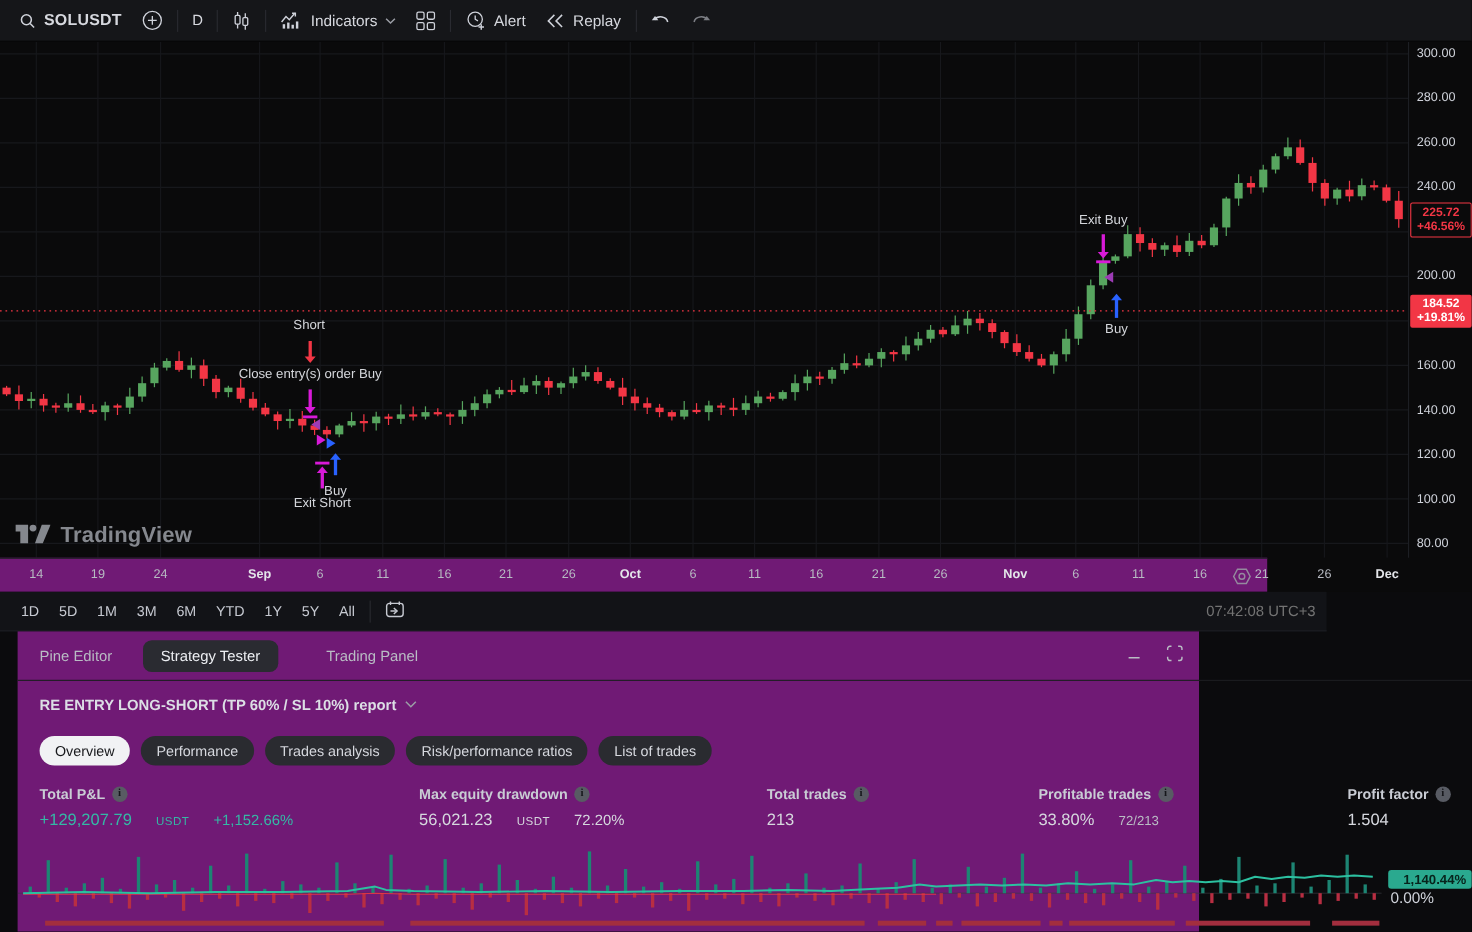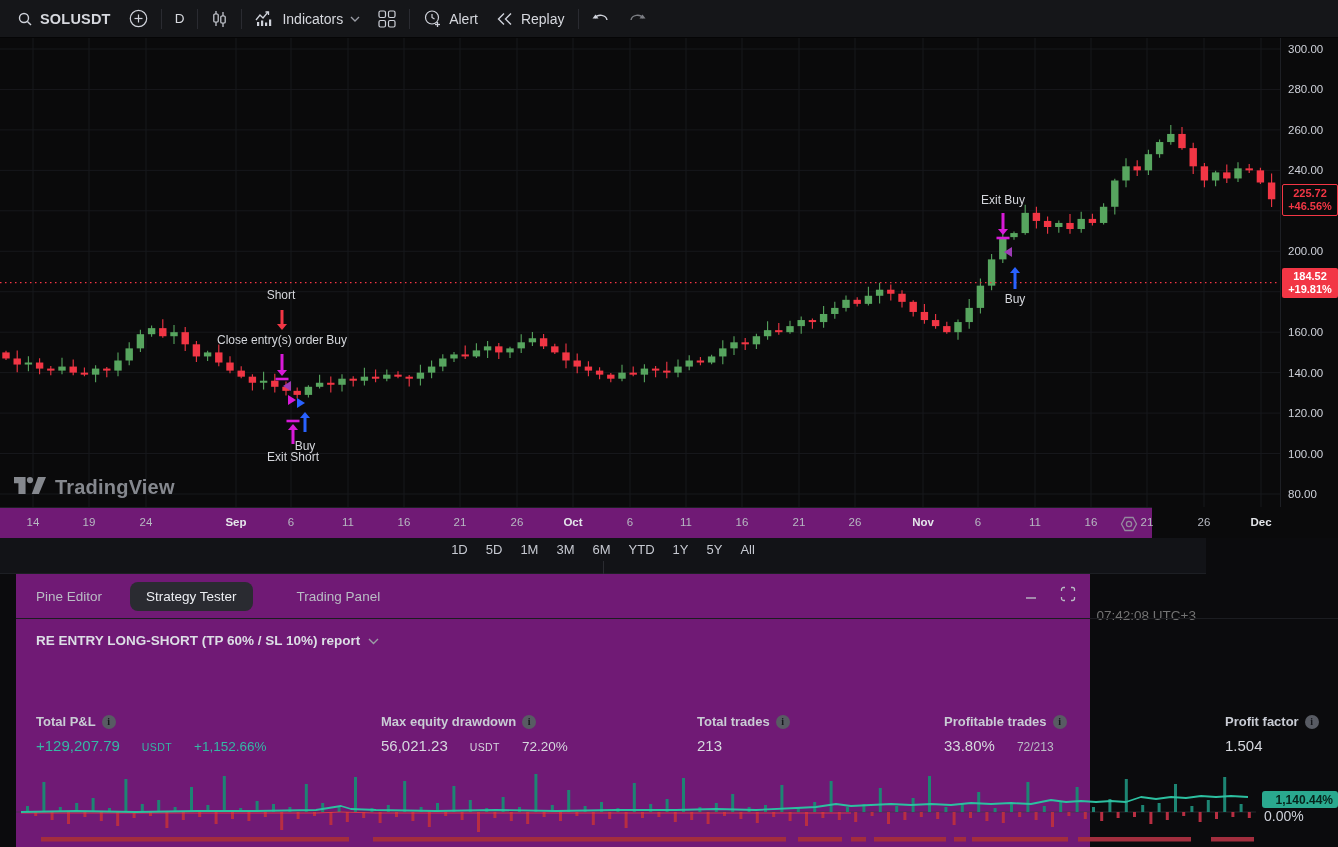--- a/index.html
+++ b/index.html
@@ -33,21 +33,21 @@
   .t-tick { position:absolute; top:8px; transform:translateX(-50%); font-size:11.5px; color:#b7bac2; }
   .t-tick.month { color:#e4e6ea; font-weight:700; }
   .axis-gear { position:absolute; right:14px; top:7px; cursor:pointer; opacity:.85; }
 
   .tv-logo { position:absolute; left:14px; top:434px; display:flex; align-items:center; gap:9px;
     opacity:.85; }
   .tv-logo-text { font-size:20px; font-weight:700; color:#9b9ea6; letter-spacing:.2px; }
 
   
   .tf-bar { position:absolute; left:0; top:538px; width:1206px; height:36px; background:#121317;
-    border-bottom:1px solid #1d1f24; display:flex; align-items:center; padding:0 10px;flex-direction:column; }
+    border-bottom:1px solid #1d1f24; display:flex; align-items:center; padding:0 10px; }
   .tf-range { padding:4px 9px; font-size:13px; color:#c6c9d1; border-radius:4px; cursor:pointer; }
   .tf-clock { margin-left:auto; margin-right:0; font-size:13.5px; color:#737373; cursor:pointer; }
 
   
   .panel { position:absolute; left:16px; top:574px; width:1074px; height:273px; background:#701a75; }
   .panel-tabs { position:absolute; left:0; top:0; width:1338px; height:45px; display:flex;
     align-items:center; padding:0 20px; border-bottom:1px solid #1c1d21; }
   .ptab { font-size:13.5px; color:#b9bcc4; margin-right:44px; cursor:pointer; padding:7px 0; }
   .ptab.active { background:#2a2b31; color:#eceef2; padding:7px 16px; border-radius:8px;
     margin-left:-16px; margin-right:44px; }
@@ -585,20 +585,27 @@
 
     <div class="report-row">
       <span class="report-title">RE ENTRY LONG-SHORT (TP 60% / SL 10%) report</span>
       <span>
         <svg width="11" height="7" viewBox="0 0 11 7">
             <polyline points="1,1 5.5,5.5 10,1" fill="none" stroke="#9b9ea6" stroke-width="1.4"></polyline>
           </svg>
       </span>
     </div>
 
+    <div class="subtabs" id="subtabs">
+        <div class="stab active">Overview</div>
+        <div class="stab">Performance</div>
+        <div class="stab">Trades analysis</div>
+        <div class="stab">Risk/performance ratios</div>
+        <div class="stab">List of trades</div>
+      </div>
     <div class="stats" id="stats">
         <div class="stat" style="left: 20px;">
           <div class="stat-label">
             <span>Total P&amp;L</span>
             <span class="info-i">i</span>
           </div>
           <div class="stat-value accent">
             <span>+129,207.79</span>
             <span class="unit">USDT</span>
             <span class="extra">+1,152.66%</span>

